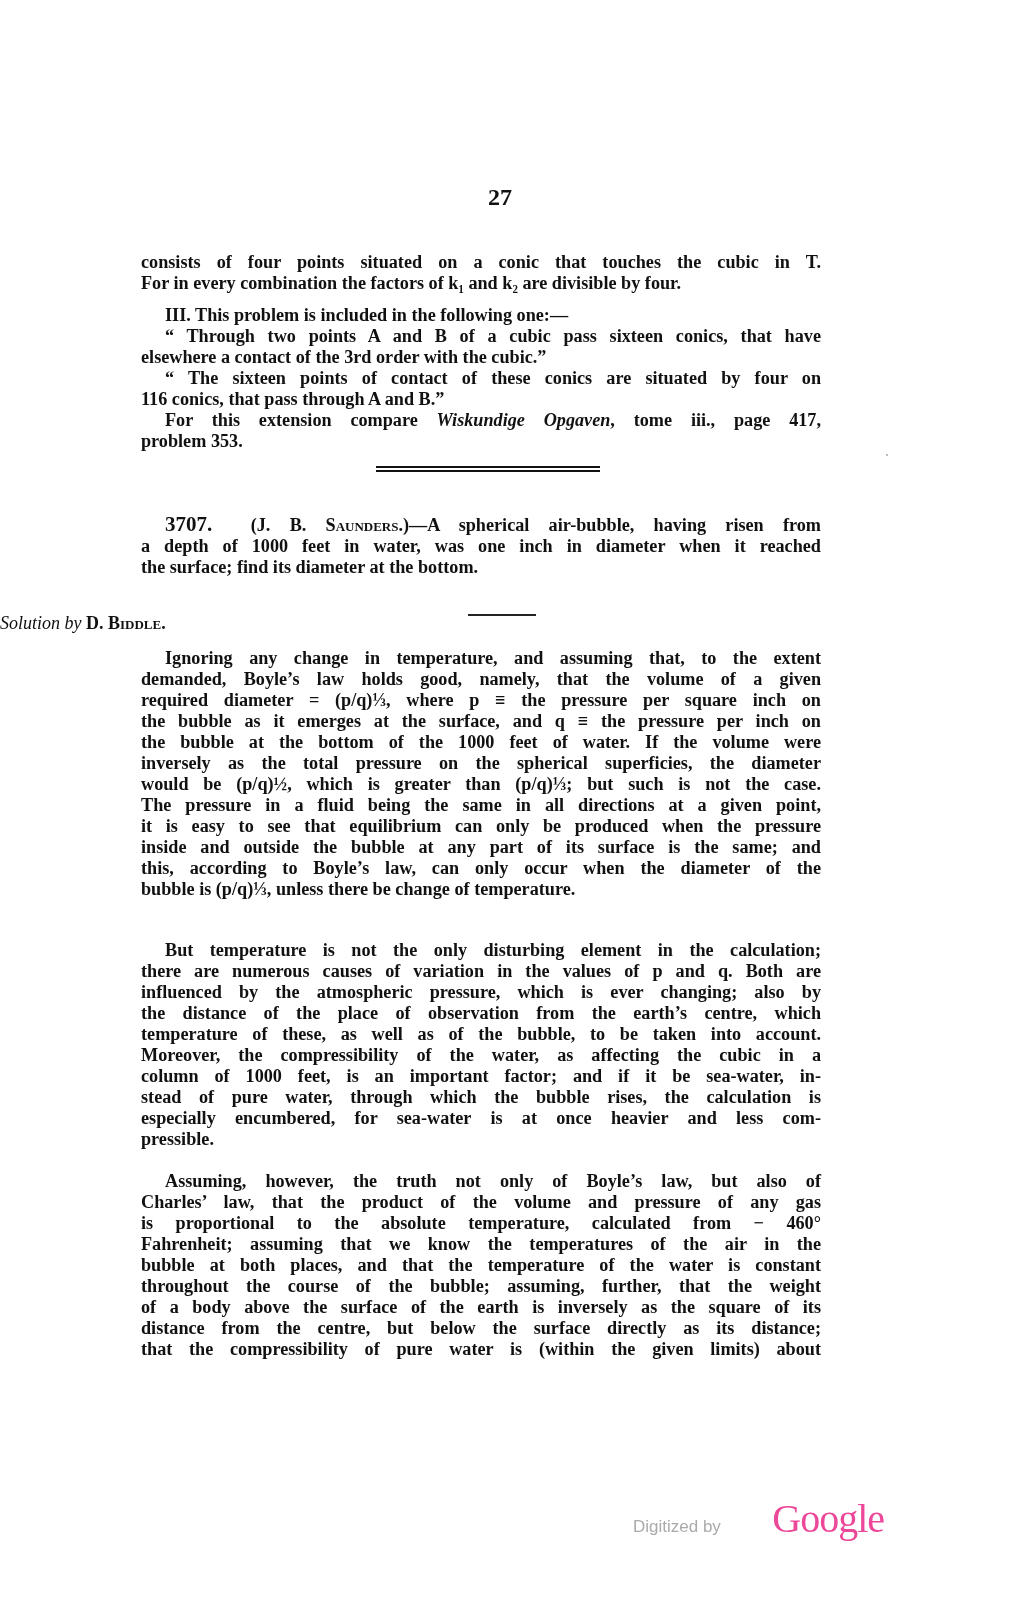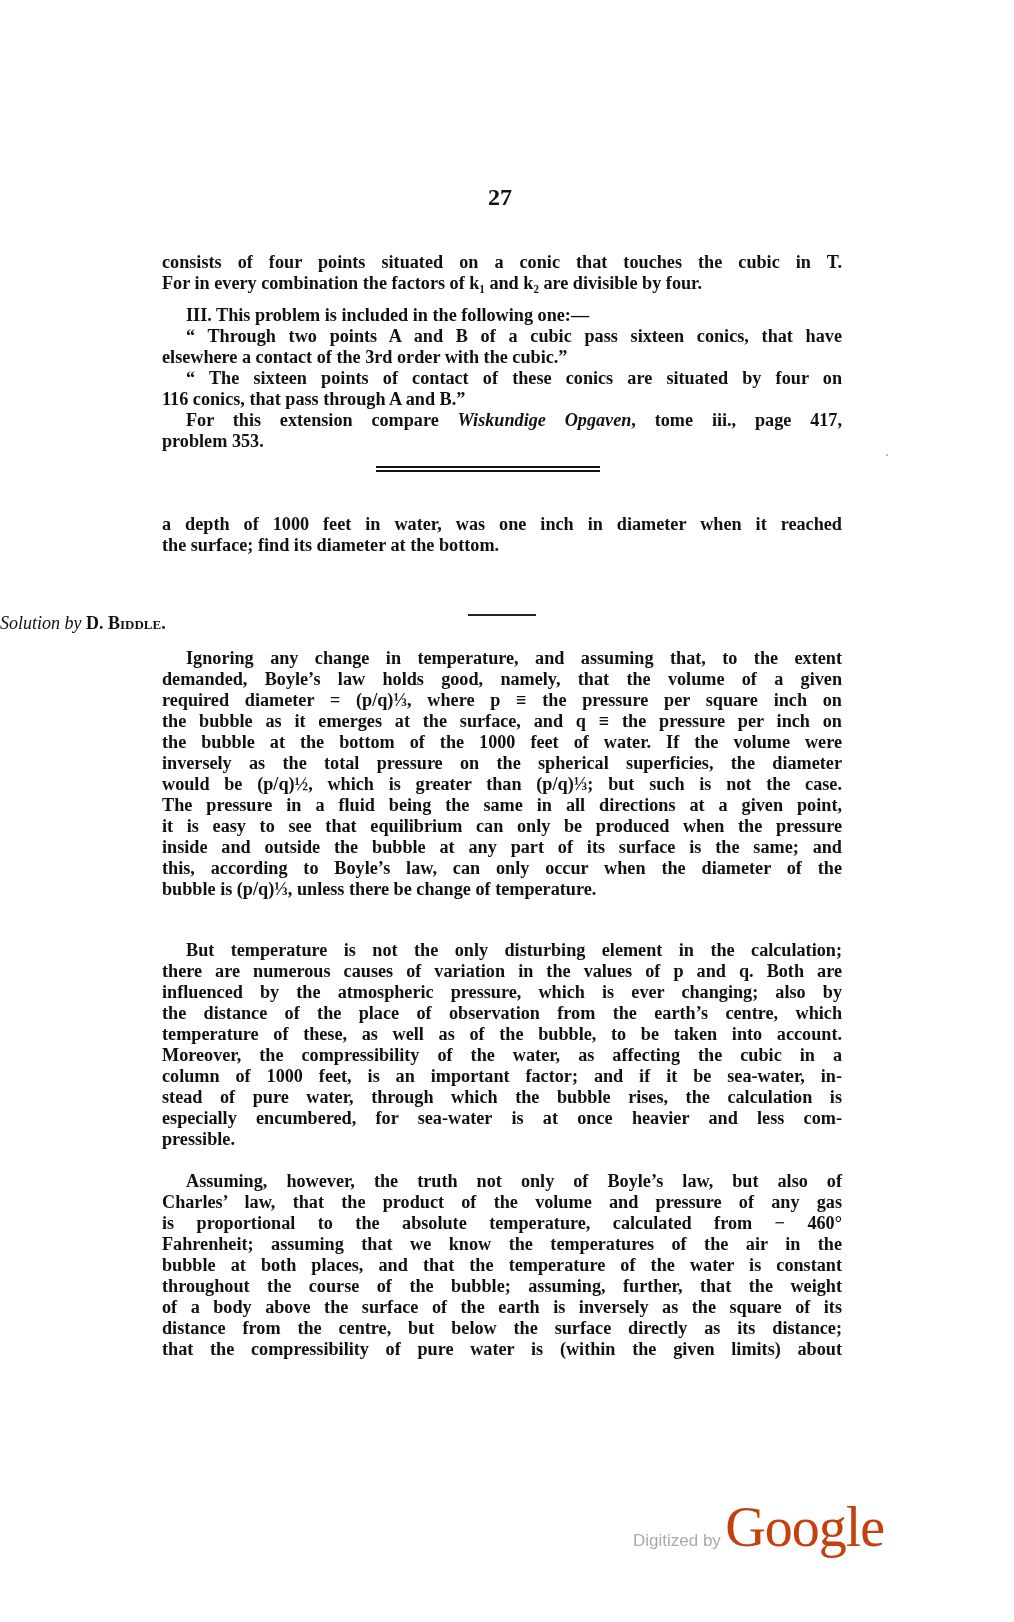--- a/index.html
+++ b/index.html
@@ -1,30 +1,30 @@
 <!DOCTYPE html>
 <html><head>
   <meta charset="utf-8">
   <style>
     html, body { margin: 0; padding: 0; background: #ffffff; }
     body { width: 1014px; height: 1622px; position: relative; overflow: hidden; color: #111; font-family: "Liberation Serif", "DejaVu Serif", serif; }
     .page-number { position: absolute; top: 184px; left: 0; width: 1000px; text-align: center; font-size: 24px; font-weight: bold; }
-    .block { position: absolute; left: 162px; width: 680px; font-size: 18.2px; line-height: 21px; font-weight: bold; text-align: justify; }
+    .block { position: absolute; left: 141px; width: 680px; font-size: 18.2px; line-height: 21px; font-weight: bold; text-align: justify; }
     .ind { text-indent: 24px; }
     .line { display: block; text-align-last: justify; white-space: nowrap; }
     .line.last { text-align-last: left; }
     .sc { font-variant: small-caps; }
     .it { font-style: italic; }
     .dbl-rule { position: absolute; left: 376px; top: 466px; width: 224px; height: 2px; border-top: 2px solid #111; border-bottom: 2px solid #111; }
     .short-rule { position: absolute; left: 468px; top: 614px; width: 68px; height: 0; border-top: 2px solid #222; }
     .problem-num { font-size: 21px; font-weight: bold; }
     .solution-head { position: absolute; top: 613px; left: 0; width: 970px; text-align: left; font-size: 18px; font-weight: bold; }
     .footer { position: absolute; left: 633px; top: 1495px; color: #aaa; font-family: "Liberation Sans", sans-serif; }
     .footer .digi { font-size: 17px; vertical-align: baseline; }
-    .footer .goog { font-family: "Liberation Serif", serif; font-size: 56px; color: #c2410c; letter-spacing: -1px; }
+    .footer .goog { font-family: "Liberation Serif", serif; font-size: 40px; color: #ec4899; letter-spacing: -1px; margin-left: 47px; }
     .speck { position: absolute; left: 886px; top: 454px; width: 2px; height: 2px; background: #bbb; }
   </style>
 </head>
 <body>
 
 <div>
 
   <div class="page-number">27</div>
 
   <div class="block" style="top:252px;">
@@ -39,20 +39,21 @@
     <span class="line" style="padding-left:24px;">“ The sixteen points of contact of these conics are situated by four on</span>
     <span class="line last">116 conics, that pass through A and B.”</span>
     <span class="line" style="padding-left:24px;"><span>For this extension compare </span><span class="it">Wiskundige Opgaven</span><span>, tome iii., page 417,</span></span>
     <span class="line last">problem 353.</span>
   </div>
 
   <div class="dbl-rule"></div>
   <div class="speck"></div>
 
   <div class="block" style="top:514px;">
+    <span class="line" style="padding-left:24px;"><span class="problem-num">3707.</span>&nbsp; <span class="sc">(J. B. Saunders.)</span><span>—A spherical air-bubble, having risen from</span></span>
     <span class="line">a depth of 1000 feet in water, was one inch in diameter when it reached</span>
     <span class="line last">the surface; find its diameter at the bottom.</span>
   </div>
 
   <div class="short-rule"></div>
 
   <div class="solution-head"><span class="it" style="font-weight:normal">Solution by</span> <span class="sc">D. Biddle.</span></div>
 
   <div class="block" style="top:648px;">
     <span class="line" style="padding-left:24px;">Ignoring any change in temperature, and assuming that, to the extent</span>

